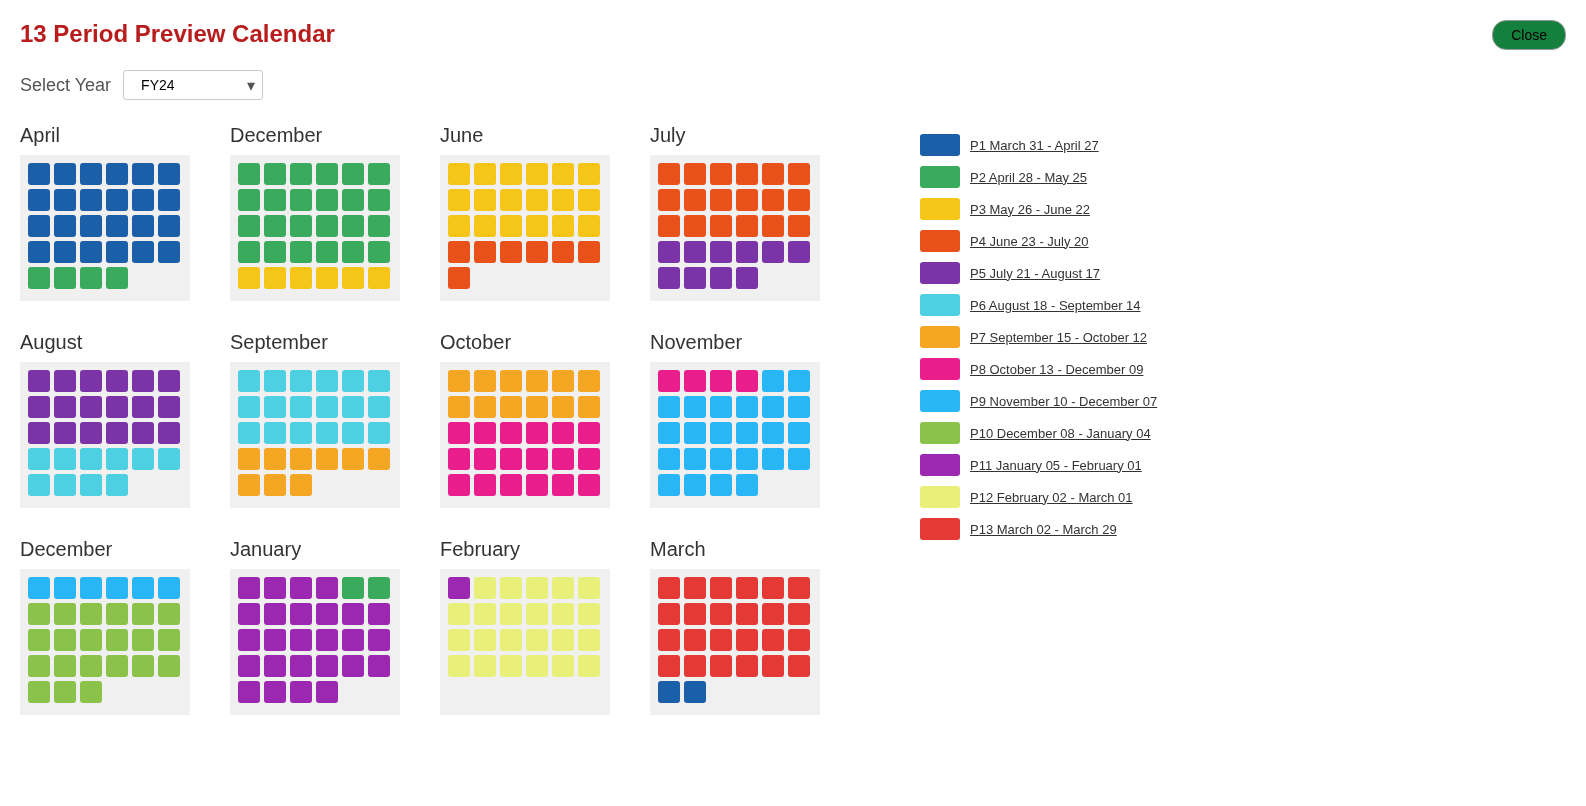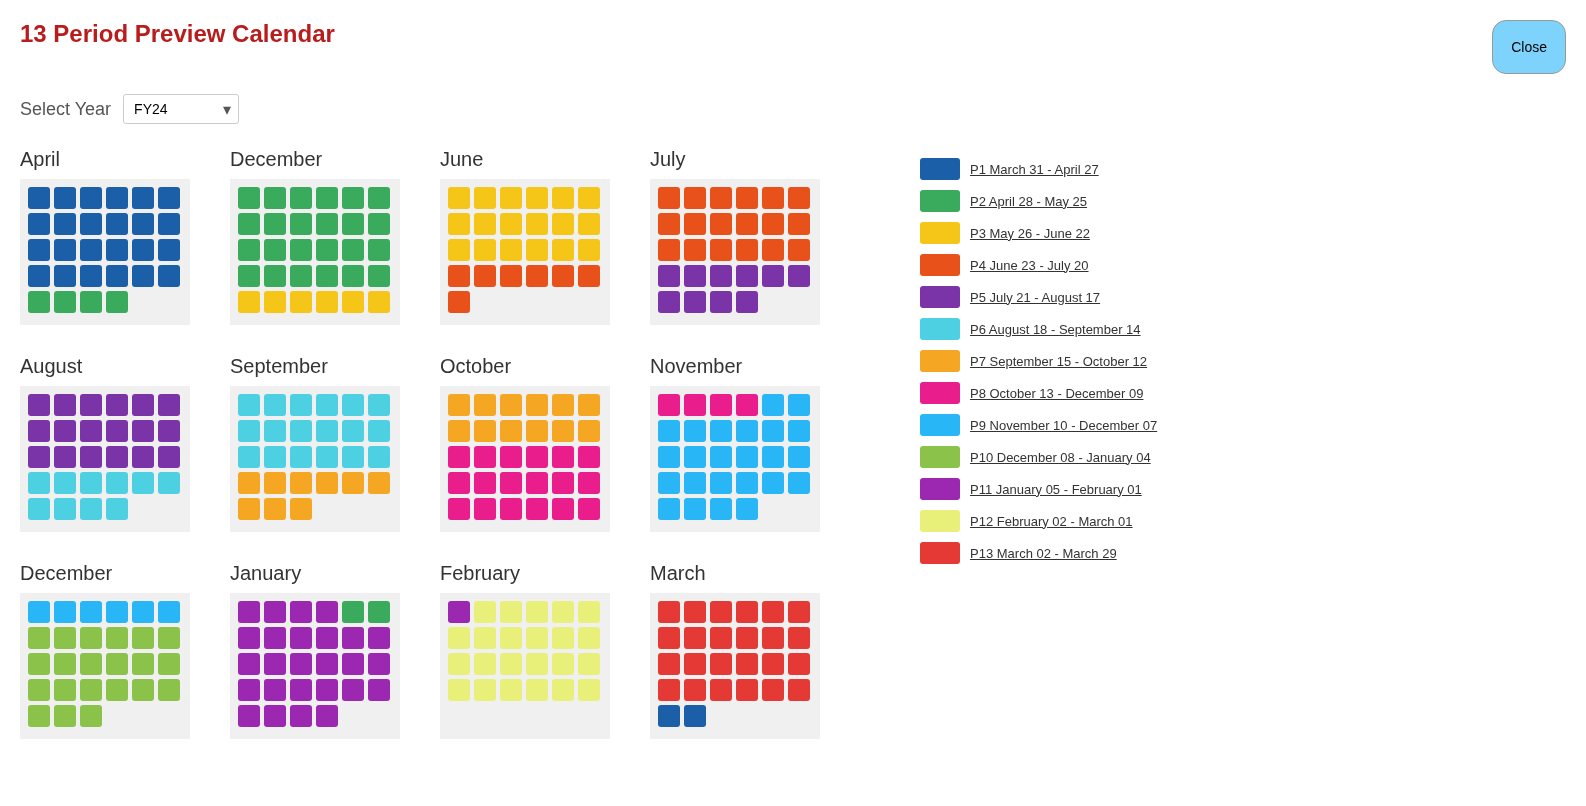--- a/index.html
+++ b/index.html
@@ -1,29 +1,29 @@
 <!DOCTYPE html>
 <html><head>
   <meta charset="utf-8">
   <style>
     * { box-sizing: border-box; margin: 0; padding: 0; }
     body { font-family: Arial, sans-serif; background: #fff; color: #333; padding: 20px; }
 
     .page-header { display: flex; justify-content: space-between; align-items: flex-start; margin-bottom: 20px; }
     .page-title { font-size: 24px; font-weight: bold; color: #b91c1c; }
     .close-button {
-      padding: 18px 18px; border: 1px solid #999; background: #7dd3fc;
+      padding: 6px 18px; border: 1px solid #999; background: #15803d;
       font-size: 14px; cursor: pointer; border-radius: 14px;
     }
 
     .year-select-row { display: flex; align-items: center; gap: 12px; margin-bottom: 24px; }
     .year-select-label { font-size: 18px; color: #555; }
     .year-select {
-      padding: 6px 10px; border: 1px solid #ccc; border-radius: 3px;
-      font-size: 14px; width: 116px; appearance: none; background: #fff;
+      padding: 6px 17px; border: 1px solid #ccc; border-radius: 3px;
+      font-size: 14px; width: 140px; appearance: none; background: #fff;
       cursor: pointer;
     }
     .select-wrapper { position: relative; display: inline-block; }
     .select-wrapper::after {
       content: '▾'; position: absolute; right: 8px; top: 50%;
       transform: translateY(-50%); pointer-events: none; color: #555;
     }
 
     .main-content { display: flex; gap: 20px; }
     .calendars-grid {

